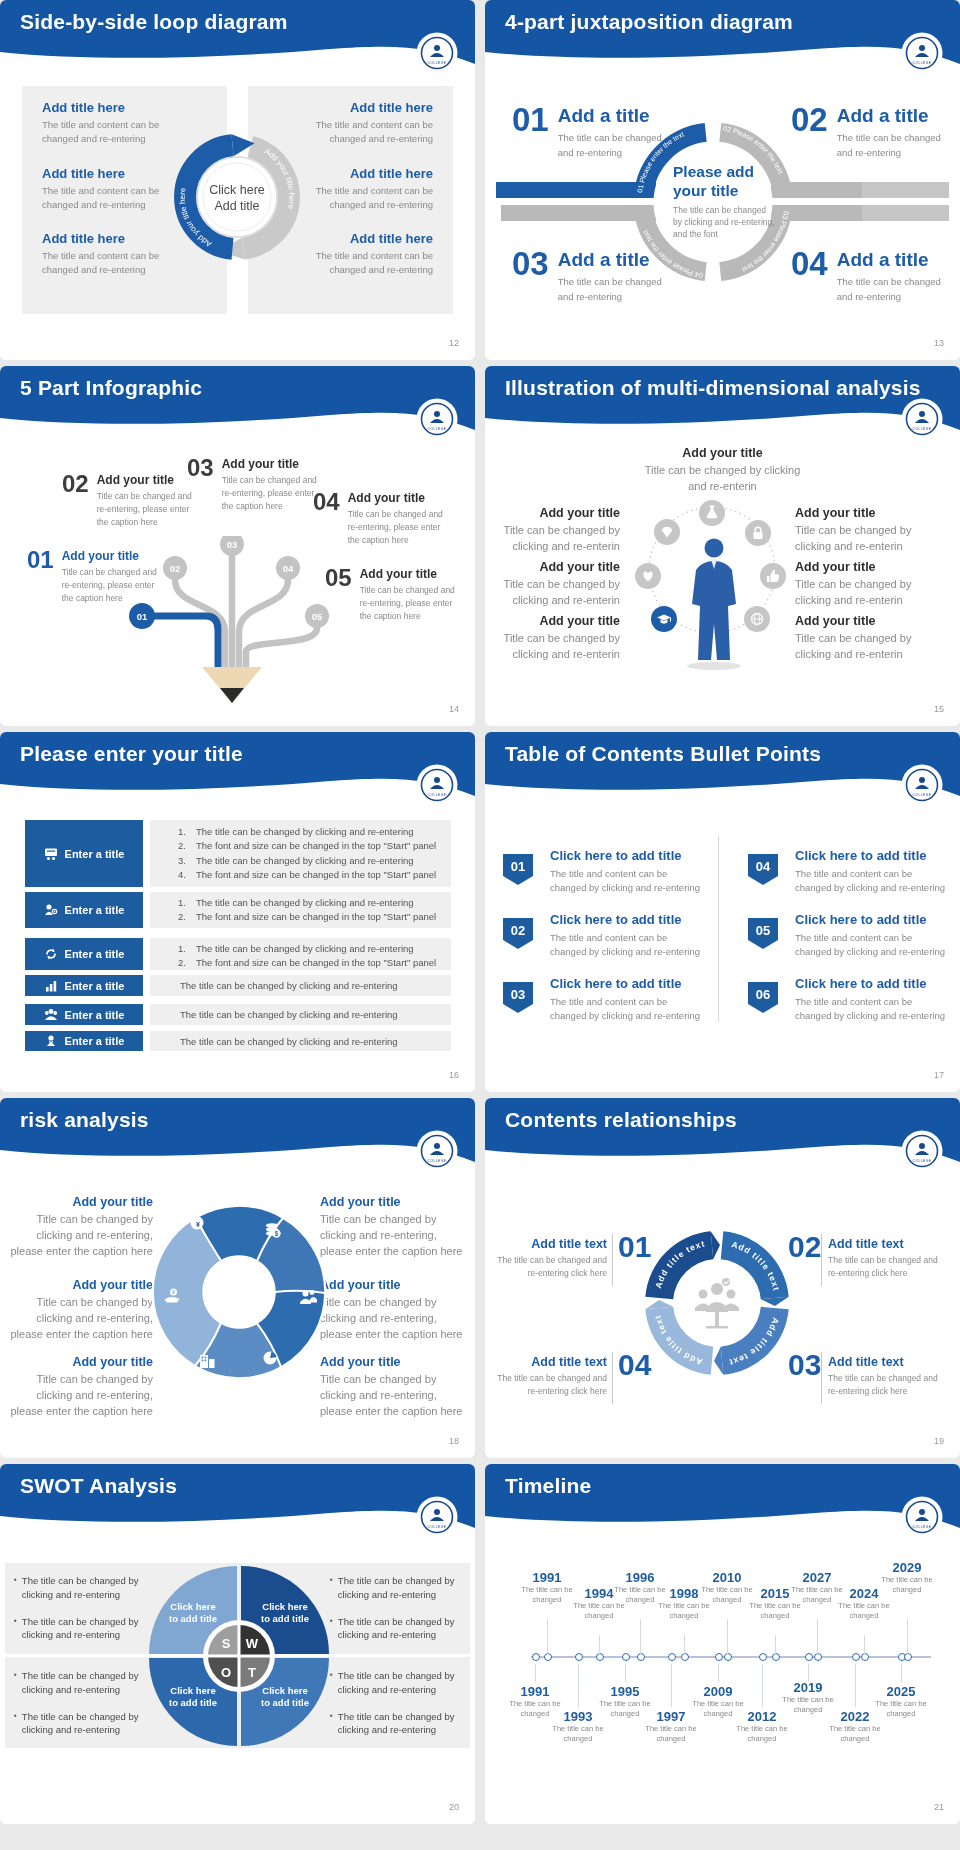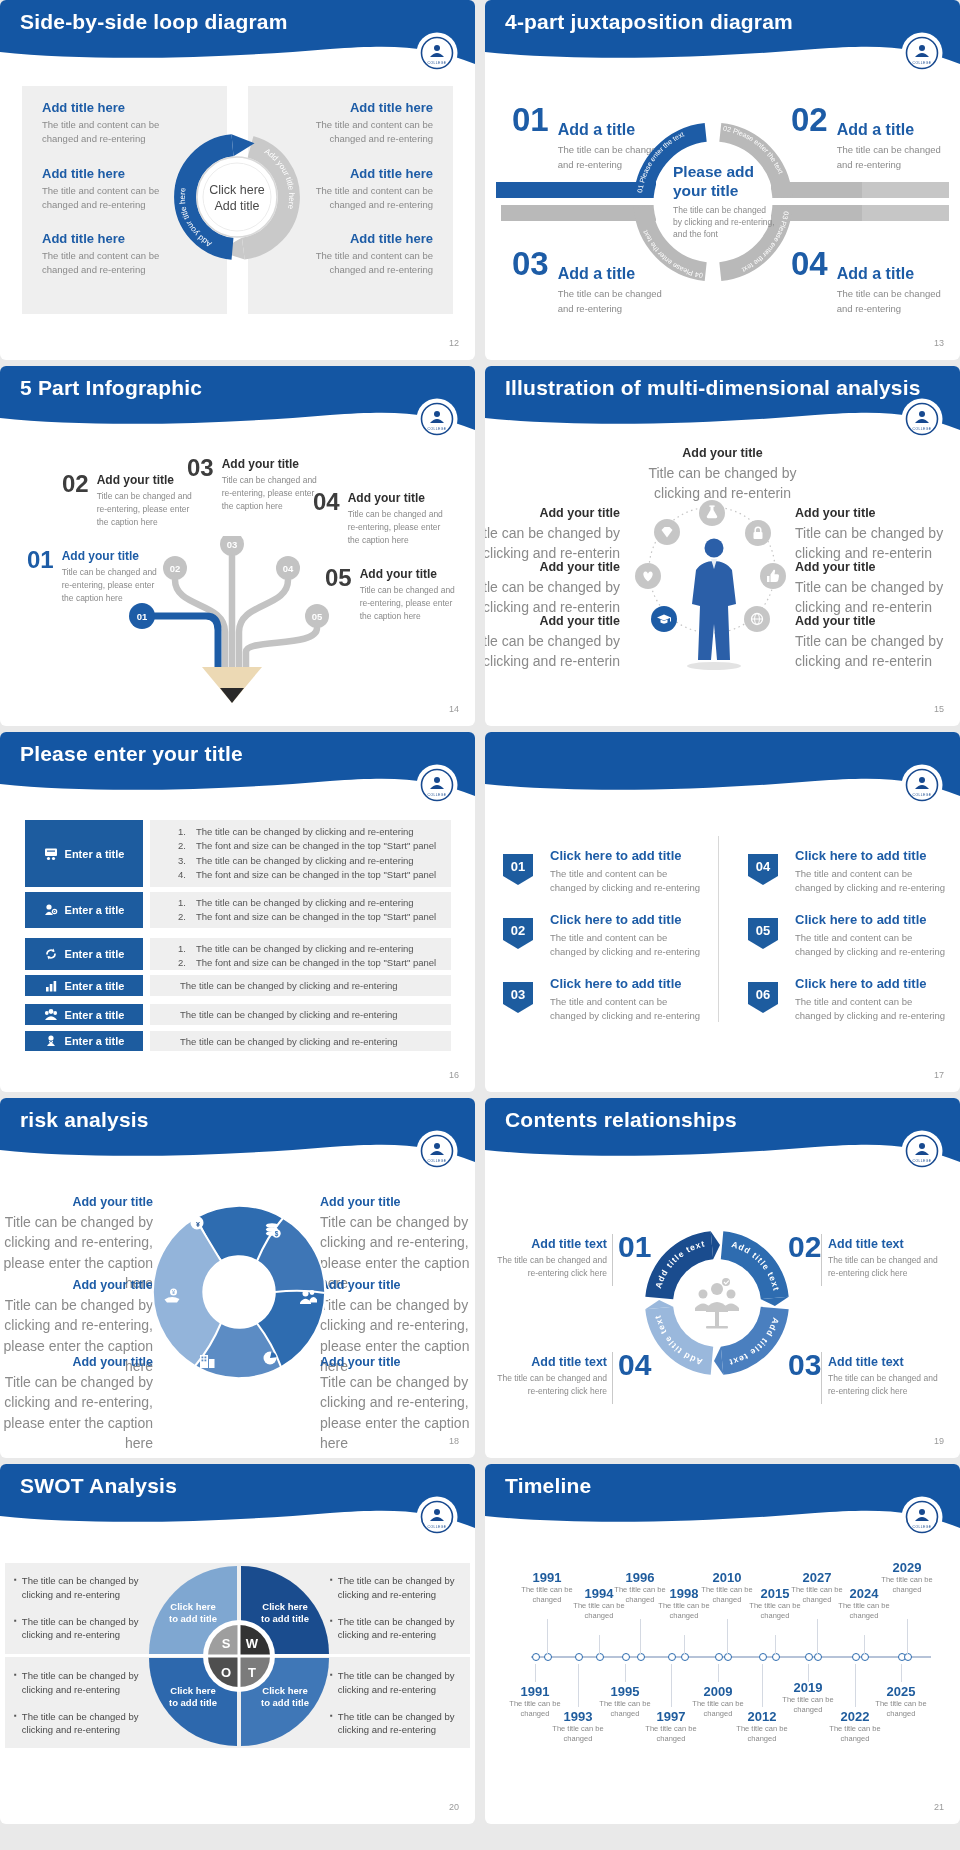--- a/index.html
+++ b/index.html
@@ -15,33 +15,33 @@
   .abs{position:absolute}
   
   .s12p{position:absolute;top:86px;width:205px;height:228px;background:#efefef;box-sizing:border-box;display:flex;flex-direction:column;gap:19px;padding-top:14px}
   #s12-left{left:22px;padding-left:20px}
   #s12-right{left:248px;padding-right:20px;align-items:flex-end;text-align:right}
   .s12p .t{font-size:13px;margin-bottom:3px}
   .s12p .c{font-size:9.5px;line-height:1.5;width:126px}
   
   .s13-item{position:absolute;display:flex;gap:9px}
   .s13-item .num{font-size:33px;font-weight:bold;color:#1d5ca6;line-height:.95}
-  .s13-item .t{font-size:16px;margin:17px 0 4px}
+  .s13-item .t{font-size:19px;margin:1px 0 4px}
   .s13-item .c{font-size:9.5px;line-height:1.55;width:118px}
   .bar{position:absolute;height:16px}
   
   .s14-item{position:absolute;display:flex;gap:8px}
   .s14-item .num{font-size:24px;font-weight:bold;line-height:1;color:#3d3d3d}
   .s14-item .t{font-size:12px;font-weight:bold;color:#2f2f2f;margin:1px 0 3px}
   .s14-item .c{font-size:8.5px;line-height:1.5;width:104px;color:#8a8a8a}
   .s14-item.first .num,.s14-item.first .t{color:#1d5ca6}
   
   .lblk{position:absolute}
   .lblk .t{font-size:12.5px;font-weight:bold;color:#2f2f2f;margin-bottom:3px}
-  .lblk .c{font-size:14px;line-height:1.45;color:#8a8a8a}
+  .lblk .c{font-size:11px;line-height:1.45;color:#8a8a8a}
   .lblk.right-align{text-align:right}
   .s18 .lblk .t{color:#1d5ca6}
   
   .s16-box{position:absolute;left:25px;width:118px;background:#1d5c9f;color:#fff;display:flex;align-items:center;justify-content:center;gap:7px;font-weight:bold;font-size:11px;box-sizing:border-box}
   .s16-panel{position:absolute;left:150px;width:301px;background:#efefef;font-size:9.5px;color:#555;box-sizing:border-box}
   .s16-panel .ln{display:flex;line-height:14.4px}
   .s16-panel .ln .n{width:36px;text-align:right;padding-right:10px;flex:none}
   .s16-panel.single{display:flex;align-items:center;padding-left:30px}
   
   .s17-title{position:absolute;font-size:13px;font-weight:bold;color:#1d5ca6}
@@ -503,20 +503,21 @@
       <svg viewBox="0 0 475 80">
         <path d="M0 0 H475 V64 C430 46 396 44 330 49 C225 58 95 62 0 52 Z" fill="#1456a3"></path>
         <g>
           <circle cx="437" cy="53" r="20.5" fill="#fff"></circle>
           <circle cx="437" cy="53" r="15.5" fill="#fff" stroke="#17498f" stroke-width="1.6"></circle>
           <circle cx="437" cy="48" r="3" fill="#17498f"></circle>
           <path d="M430,57 Q437,49 444,57 Z" fill="#17498f"></path>
           <text x="437" y="63.5" text-anchor="middle" font-size="3.4" fill="#17498f" letter-spacing="0.4">COLLEGE</text>
         </g>
       </svg>
+      <div class="slide-title">Table of Contents Bullet Points</div>
     </div>
     <div class="pagenum">17</div>
     <div class="abs" style="left:233px;top:104px;width:1px;height:186px;background:#d8d8d8"></div>
     <div id="s17-items">
         <div class="s17-badge" style="left:18px;top:122px"><svg width="30" height="32" viewBox="0 0 30 32">
             <path d="M0,0 H30 V22 L15,31 L0,22 Z" fill="#1d5c9f"></path>
             <text x="15" y="16.5" text-anchor="middle" font-size="13" font-weight="bold" fill="#fff">01</text>
           </svg></div>
         <div class="s17-title" style="left:65px;top:116px">Click here to add title</div>
         <div class="s17-cap" style="left:65px;top:135px">The title and content can be changed by clicking and re-entering</div>

